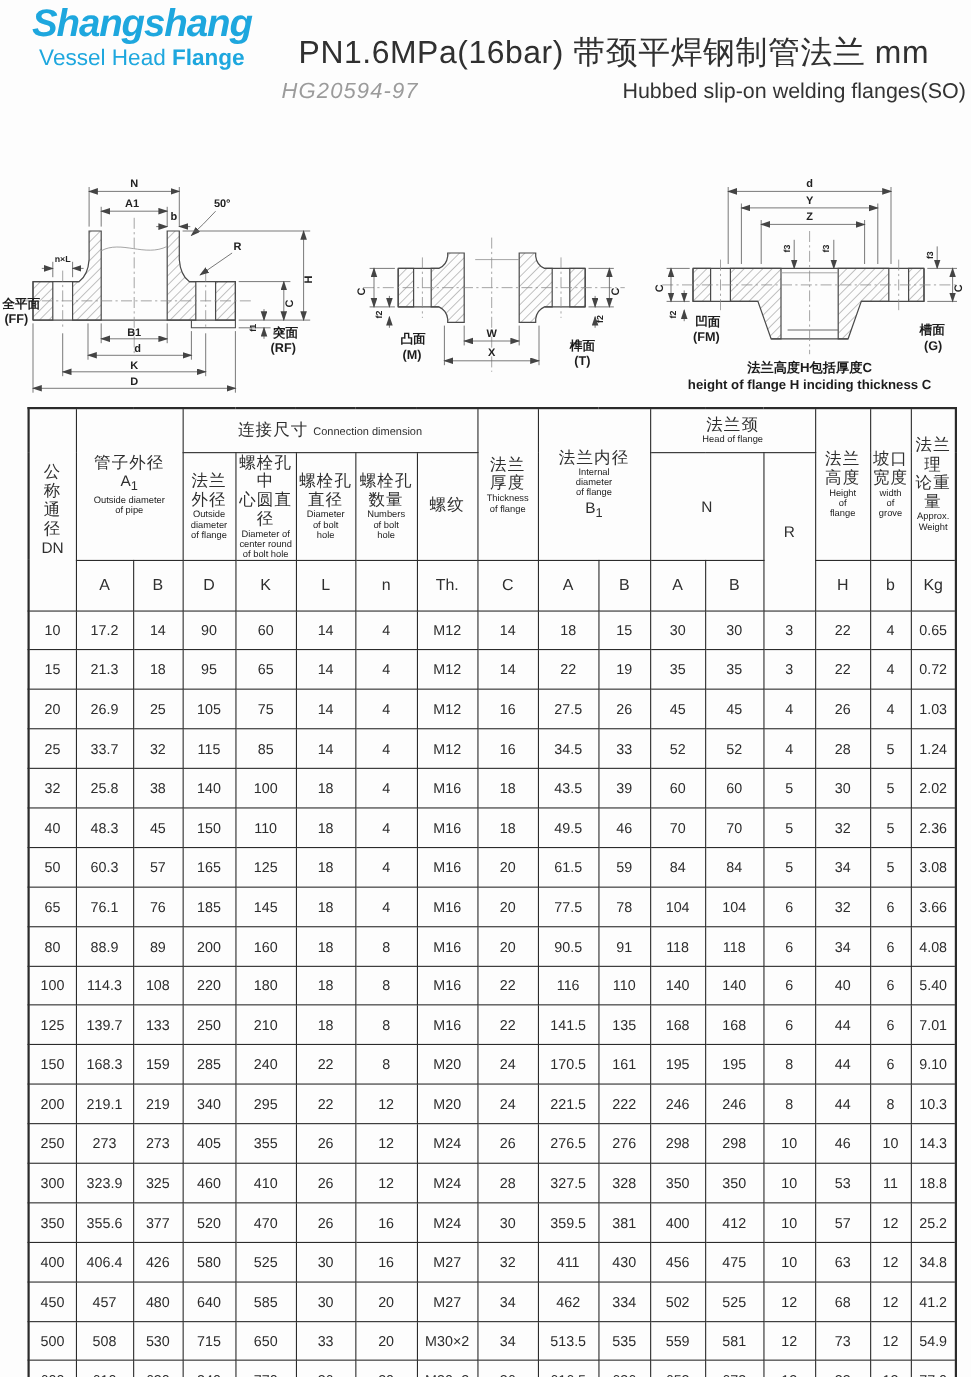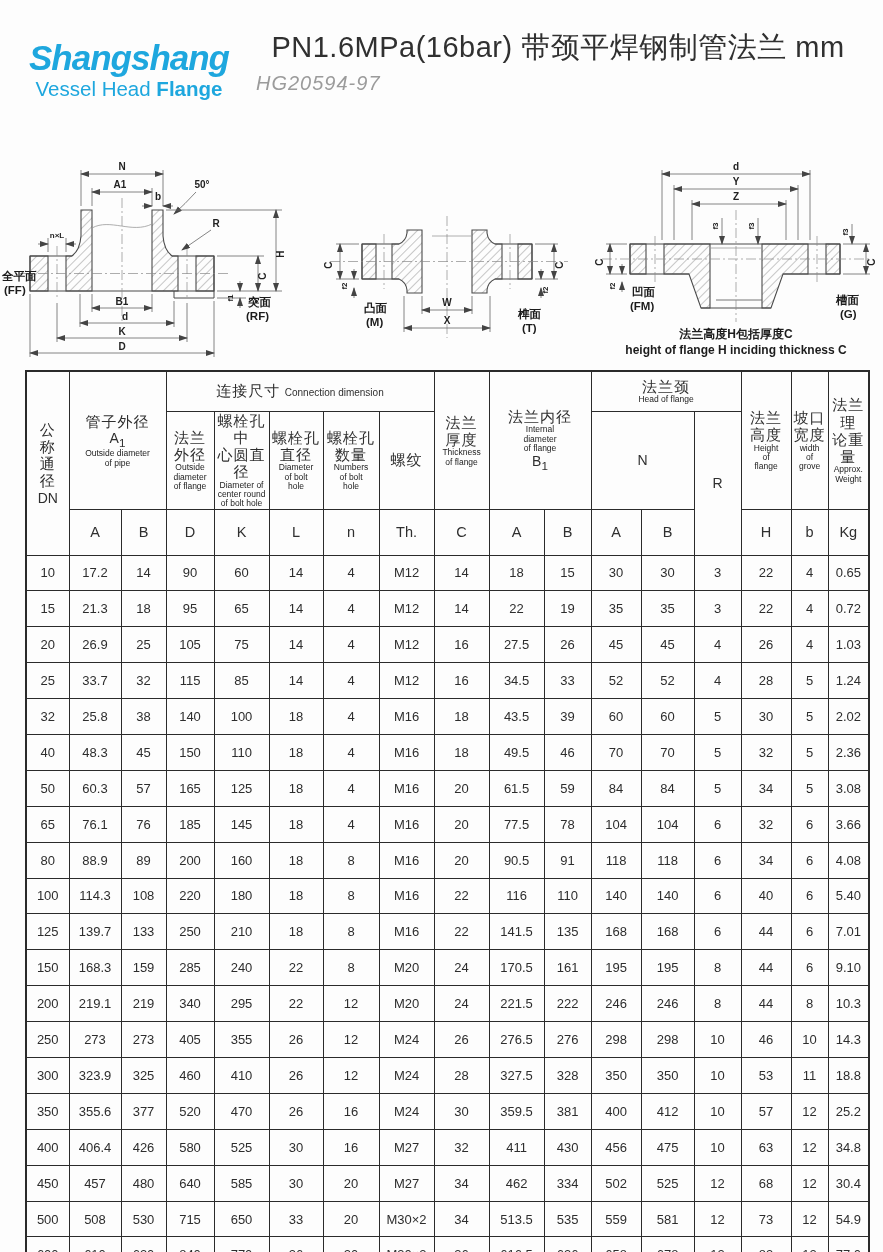--- a/index.html
+++ b/index.html
@@ -1,19 +1,19 @@
 <!DOCTYPE html>
 <html><head>
 <meta charset="utf-8">
 <style>
   html,body{margin:0;padding:0;background:#e8e8e8;}
   .page{position:relative;width:883px;height:1252px;background:#fdfdfd;margin:0 auto;
         font-family:"Liberation Sans",sans-serif;color:#2f2f2f;overflow:hidden;}
   
-  .brand{position:absolute;left:24px;top:4px;width:210px;text-align:center;margin-top:36px;}
+  .brand{position:absolute;left:24px;top:4px;width:210px;text-align:center;}
   .brand-name{font-size:35px;font-weight:bold;font-style:italic;letter-spacing:-1px;line-height:1.05;}
   .brand-tag{font-size:20.5px;letter-spacing:0px;line-height:1.15;}
   .brand-tag .bold{font-weight:bold;}
   .title-wrap{position:absolute;left:238px;top:28px;width:640px;text-align:center;}
   .main-title{font-size:29px;color:#303030;letter-spacing:0.5px;white-space:nowrap;}
   .sub-row{position:absolute;left:238px;top:72px;width:640px;display:flex;justify-content:space-between;align-items:baseline;}
   .standard{font-size:20px;font-weight:normal;font-style:italic;color:#9b9b9b;letter-spacing:1px;padding-left:18px;}
   .subtitle-en{font-size:19.5px;color:#333;}
   
   .diagrams{position:absolute;left:0;top:148px;width:883px;height:218px;}
@@ -46,20 +46,21 @@
 
   <div class="brand" style="color:#1ea7de;">
     <div class="brand-name">Shangshang</div>
     <div class="brand-tag"><span>Vessel Head </span><span class="bold">Flange</span></div>
   </div>
   <div class="title-wrap">
     <div class="main-title">PN1.6MPa(16bar) 带颈平焊钢制管法兰  mm</div>
   </div>
   <div class="sub-row">
     <div class="standard">HG20594-97</div>
+    <div class="subtitle-en">Hubbed slip-on welding flanges(SO)</div>
   </div>
 
   <div class="diagrams">
 
     <svg class="diag" style="left:0px;" width="300" height="218" viewBox="0 0 300 218">
       <defs>
         <pattern id="h1" patternUnits="userSpaceOnUse" width="6" height="6" patternTransform="rotate(45)">
           <line x1="0" y1="0" x2="0" y2="6" stroke="#8f8f8f" stroke-width="1"></line>
         </pattern>
         <marker id="ar1" markerWidth="9" markerHeight="8" refX="8" refY="3" orient="auto-start-reverse" markerUnits="userSpaceOnUse">
@@ -735,21 +736,21 @@
           <td>20</td>
           <td>M27</td>
           <td>34</td>
           <td>462</td>
           <td>334</td>
           <td>502</td>
           <td>525</td>
           <td>12</td>
           <td>68</td>
           <td>12</td>
-          <td>30.4</td>
+          <td>41.2</td>
         </tr>
         <tr>
           <td>500</td>
           <td>508</td>
           <td>530</td>
           <td>715</td>
           <td>650</td>
           <td>33</td>
           <td>20</td>
           <td>M30×2</td>

